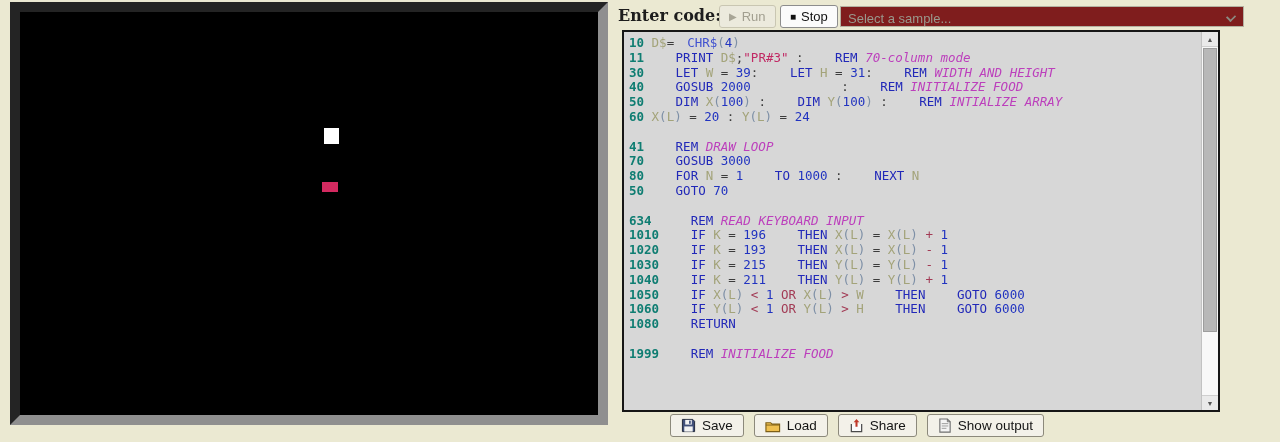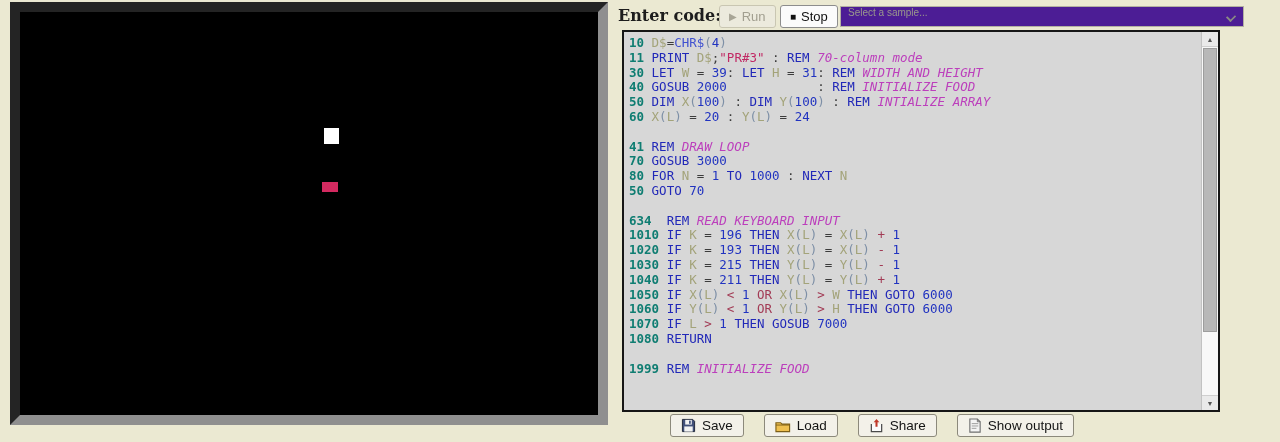--- a/index.html
+++ b/index.html
@@ -43,24 +43,24 @@
   }
   .btn-run .play-glyph { font-size:10px; color:#a8a596; }
   .btn-stop {
     left:780px;
     background:#fbfbfb; border:1px solid #8d8d8d; color:#111;
   }
   .btn-stop .stop-glyph { font-size:10px; color:#111; }
 
   .sample-select {
     position:absolute; left:840px; top:6px; width:404px; height:21px;
-    background:#4c1d95; border:1px solid #b3b1a1;
-    display:flex; align-items:flex-start;
+    background:#7f1d1d; border:1px solid #b3b1a1;
+    display:flex; align-items:flex-end;
     padding:0 22px 0 7px;
-    font-size:10px; color:#9a988c;
+    font-size:13px; color:#9a988c;
     cursor:pointer;
   }
   .sample-select .chev {
     position:absolute; right:8px; top:6px;
     width:8px; height:8px;
     border-left:2px solid #8b8b83; border-bottom:2px solid #8b8b83;
     transform:rotate(-45deg) scale(1,0.8);
   }
 
   
@@ -73,24 +73,24 @@
   .code-area {
     position:absolute; left:0; top:0; right:17px; bottom:0;
     overflow:hidden;
     padding:4px 0 0 5px;
     font-family:"DejaVu Sans Mono","Liberation Mono",monospace;
     font-size:12.5px; line-height:14.8px;
     cursor:text;
   }
   .code-line { white-space:pre; height:14.8px; }
   .tk-ln  { color:var(--c-ln,#0f7d72);font-weight:bold; }
-  .tk-kw  { color:var(--c-kw,#2128b8); }
+  .tk-kw  { color:var(--c-kw,#2128b8);margin-left:24px; }
   .tk-num { color:var(--c-num,#2133c0); }
   .tk-var { color:var(--c-var,#a3a379); }
-  .tk-fn  { color:var(--c-fn,#4152d0); }
+  .tk-fn  { color:var(--c-fn,#4152d0);margin-left:13px; }
   .tk-str { color:var(--c-str,#c12964); }
   .tk-com { color:var(--c-com,#bc3fbc); font-style:italic; }
   .tk-op  { color:var(--c-op,#3c3c3c); }
   .tk-rel { color:var(--c-rel,#a23b55); }
   .tk-par { color:var(--c-par,#7d8fa6); }
 
   .scrollbar {
     position:absolute; right:0; top:0; bottom:0; width:17px;
     background:#f8f8f8; border-left:1px solid #c2c2c2;
   }
@@ -102,21 +102,21 @@
   }
   .sb-btn.up { top:0; border-bottom:1px solid #cfcfcf; }
   .sb-btn.down { bottom:0; border-top:1px solid #cfcfcf; }
   .sb-thumb {
     position:absolute; left:1px; right:1px; top:16px; height:284px;
     background:#b8b8b8; border:1px solid #9d9d9d;
     cursor:pointer;
   }
 
   
-  .actions { position:absolute; left:622px; top:414px; display:flex; gap:20px;padding-left:48px; }
+  .actions { position:absolute; left:622px; top:414px; display:flex; gap:10px;padding-left:48px; }
   .action-btn {
     height:23px;
     display:inline-flex; align-items:center; gap:6px;
     padding:0 10px;
     background:#f3f1e9; border:1px solid #8c897b; border-radius:3px;
     font-family:"Liberation Sans",sans-serif; font-size:13.5px; color:#141414;
     cursor:pointer;
   }
   .action-btn svg { display:block; }
 </style>
@@ -161,21 +161,20 @@
       <div class="code-line"><span class="tk-ln">80 </span><span class="tk-kw">FOR </span><span class="tk-var">N</span><span class="tk-op"> = </span><span class="tk-num">1</span><span class="tk-kw"> TO </span><span class="tk-num">1000</span><span class="tk-op"> : </span><span class="tk-kw">NEXT </span><span class="tk-var">N</span></div>
       <div class="code-line"><span class="tk-ln">50 </span><span class="tk-kw">GOTO </span><span class="tk-num">70</span></div>
       <div class="code-line">&nbsp;</div>
       <div class="code-line"><span class="tk-ln">634  </span><span class="tk-kw">REM </span><span class="tk-com">READ KEYBOARD INPUT</span></div>
       <div class="code-line"><span class="tk-ln">1010 </span><span class="tk-kw">IF </span><span class="tk-var">K</span><span class="tk-op"> = </span><span class="tk-num">196</span><span class="tk-kw"> THEN </span><span class="tk-var">X</span><span class="tk-par">(</span><span class="tk-var">L</span><span class="tk-par">)</span><span class="tk-op"> = </span><span class="tk-var">X</span><span class="tk-par">(</span><span class="tk-var">L</span><span class="tk-par">)</span><span class="tk-rel"> + </span><span class="tk-num">1</span></div>
       <div class="code-line"><span class="tk-ln">1020 </span><span class="tk-kw">IF </span><span class="tk-var">K</span><span class="tk-op"> = </span><span class="tk-num">193</span><span class="tk-kw"> THEN </span><span class="tk-var">X</span><span class="tk-par">(</span><span class="tk-var">L</span><span class="tk-par">)</span><span class="tk-op"> = </span><span class="tk-var">X</span><span class="tk-par">(</span><span class="tk-var">L</span><span class="tk-par">)</span><span class="tk-rel"> - </span><span class="tk-num">1</span></div>
       <div class="code-line"><span class="tk-ln">1030 </span><span class="tk-kw">IF </span><span class="tk-var">K</span><span class="tk-op"> = </span><span class="tk-num">215</span><span class="tk-kw"> THEN </span><span class="tk-var">Y</span><span class="tk-par">(</span><span class="tk-var">L</span><span class="tk-par">)</span><span class="tk-op"> = </span><span class="tk-var">Y</span><span class="tk-par">(</span><span class="tk-var">L</span><span class="tk-par">)</span><span class="tk-rel"> - </span><span class="tk-num">1</span></div>
       <div class="code-line"><span class="tk-ln">1040 </span><span class="tk-kw">IF </span><span class="tk-var">K</span><span class="tk-op"> = </span><span class="tk-num">211</span><span class="tk-kw"> THEN </span><span class="tk-var">Y</span><span class="tk-par">(</span><span class="tk-var">L</span><span class="tk-par">)</span><span class="tk-op"> = </span><span class="tk-var">Y</span><span class="tk-par">(</span><span class="tk-var">L</span><span class="tk-par">)</span><span class="tk-rel"> + </span><span class="tk-num">1</span></div>
       <div class="code-line"><span class="tk-ln">1050 </span><span class="tk-kw">IF </span><span class="tk-var">X</span><span class="tk-par">(</span><span class="tk-var">L</span><span class="tk-par">)</span><span class="tk-rel"> &lt; </span><span class="tk-num">1</span><span class="tk-rel"> OR </span><span class="tk-var">X</span><span class="tk-par">(</span><span class="tk-var">L</span><span class="tk-par">)</span><span class="tk-rel"> &gt; </span><span class="tk-var">W</span><span class="tk-kw"> THEN </span><span class="tk-kw">GOTO </span><span class="tk-num">6000</span></div>
       <div class="code-line"><span class="tk-ln">1060 </span><span class="tk-kw">IF </span><span class="tk-var">Y</span><span class="tk-par">(</span><span class="tk-var">L</span><span class="tk-par">)</span><span class="tk-rel"> &lt; </span><span class="tk-num">1</span><span class="tk-rel"> OR </span><span class="tk-var">Y</span><span class="tk-par">(</span><span class="tk-var">L</span><span class="tk-par">)</span><span class="tk-rel"> &gt; </span><span class="tk-var">H</span><span class="tk-kw"> THEN </span><span class="tk-kw">GOTO </span><span class="tk-num">6000</span></div>
-      <div class="code-line"><span class="tk-ln">1070 </span><span class="tk-kw">IF </span><span class="tk-var">L</span><span class="tk-rel"> &gt; </span><span class="tk-num">1</span><span class="tk-kw"> THEN </span><span class="tk-kw">GOSUB </span><span class="tk-num">7000</span></div>
       <div class="code-line"><span class="tk-ln">1080 </span><span class="tk-kw">RETURN</span></div>
       <div class="code-line">&nbsp;</div>
       <div class="code-line"><span class="tk-ln">1999 </span><span class="tk-kw">REM </span><span class="tk-com">INITIALIZE FOOD</span></div>
     </div>
   <div class="scrollbar">
     <div class="sb-btn up">▲</div>
     <div class="sb-thumb"></div>
     <div class="sb-btn down">▼</div>
   </div>
 </div>

